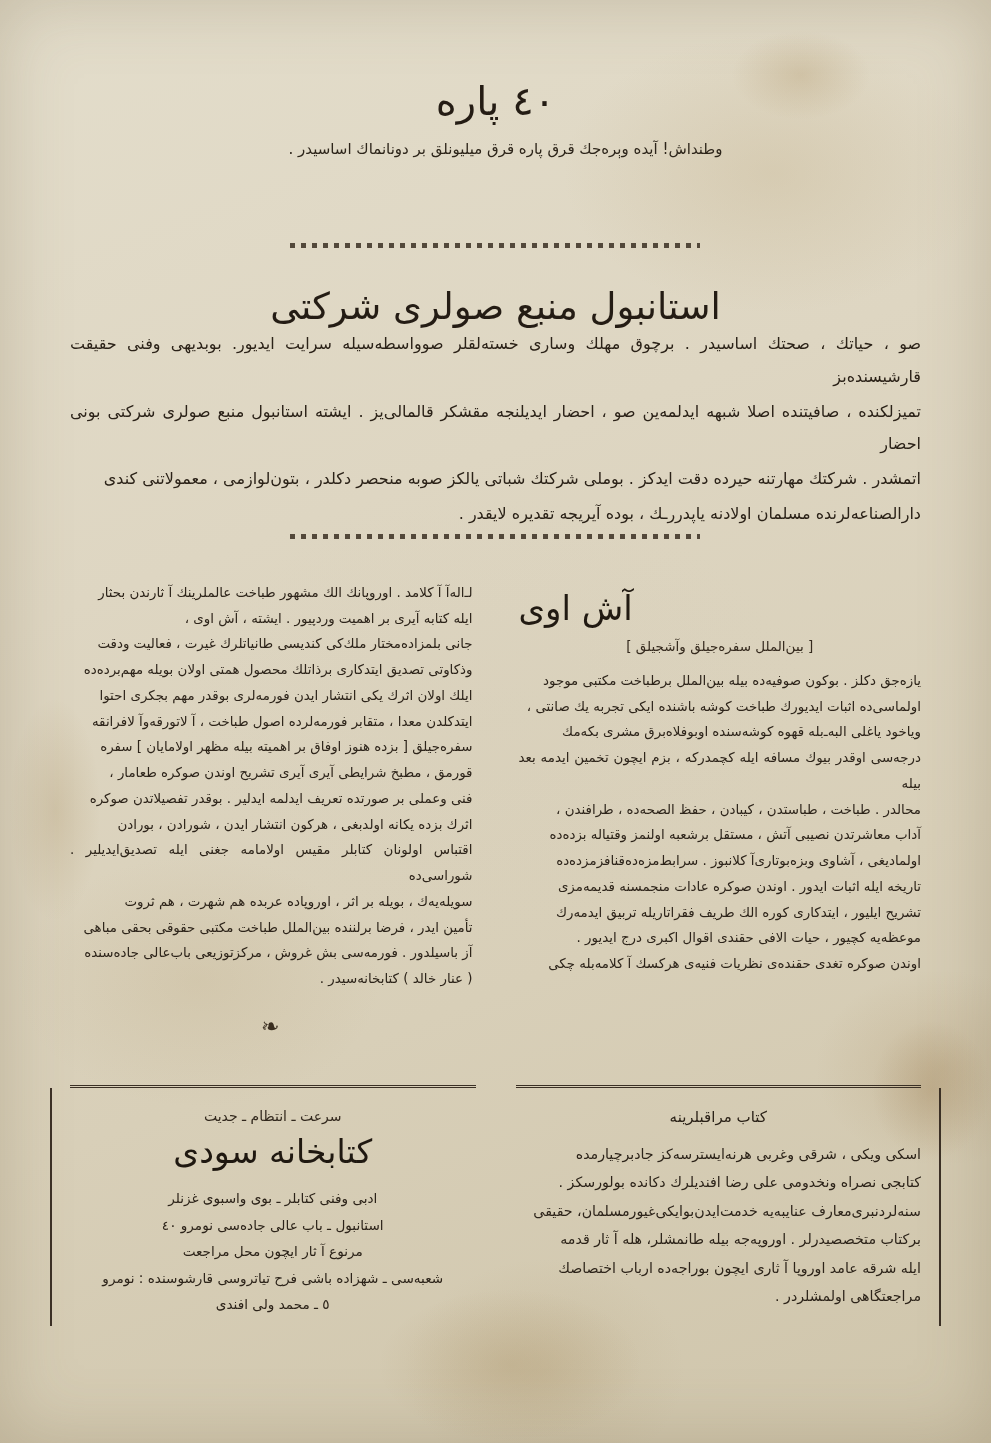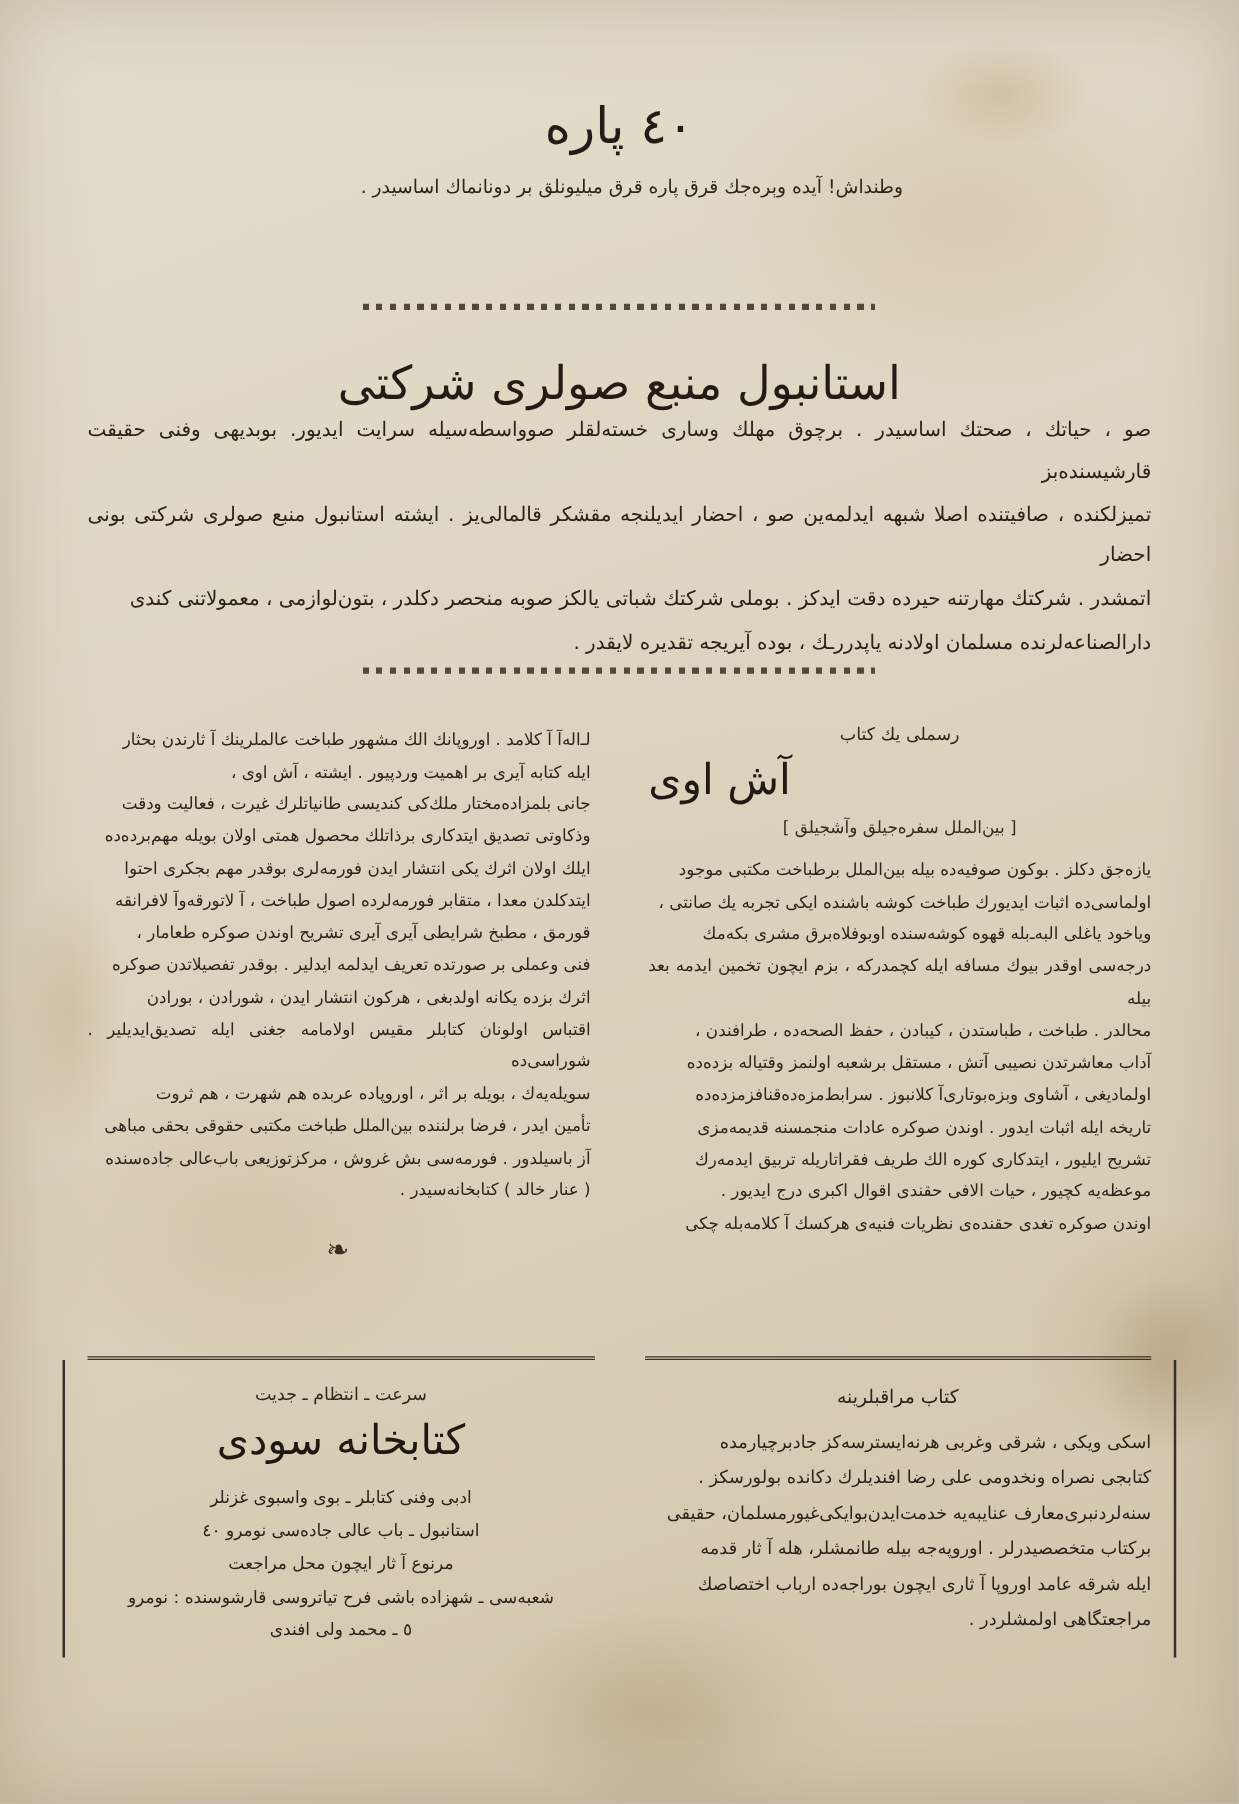--- a/index.html
+++ b/index.html
@@ -220,21 +220,20 @@
       <p>تميزلكنده ، صافيتنده اصلا شبهه ايدلمه‌ين صو ، احضار ايدیلنجه مقشكر قالمالی‌يز . ايشته استانبول منبع صولری شرکتی بونی احضار</p>
       <p>اتمشدر . شرکتك مهارتنه حيرده دقت ايدكز . بو‌ملی شرکتك شباتی يالكز صوبه منحصر دكلدر ، بتون‌لوازمی ، معمولاتنی كندی</p>
       <p>دارالصناعه‌لرنده مسلمان اولادنه ياپدرر‌ـك ، بوده آيريجه تقديره لايقدر .</p>
     </div>
   </div>
 
   <div class="rule-dots r2"></div>
 
   <div class="mid">
     <div class="col right">
-      <div class="book-kicker">رسملی يك كتاب</div>
       <div class="book-title">آش اوی</div>
       <div class="book-sub">[ بين‌الملل سفره‌جيلق وآشجيلق ]</div>
       <div class="text">
         <p>يازه‌جق دكلز . بوكون صوفيه‌ده بيله بين‌الملل برطباخت مكتبی موجود</p>
         <p>اولماسی‌ده اثبات ايديور‌ك طباخت كوشه باشنده ايكی تجربه يك صانتی ،</p>
         <p>وياخود ياغلی البه‌ـ‌بله قهوه كوشه‌سنده او‌بوفلاه‌برق مشری بكه‌مك</p>
         <p>درجه‌سی اوقدر بيوك مسافه ايله كچمدركه ، بزم ايچون تخمين ايدمه بعد بيله</p>
         <p>محالدر . طباخت ، طباستدن ، كيبادن ، حفظ الصحه‌ده ، طرافندن ،</p>
         <p>آداب معاشرتدن نصيبی آتش ، مستقل برشعبه اولنمز وقتياله بزده‌ده</p>
         <p>اولماديغی ، آشاوی وبزه‌بوتاری‌آ كلانبوز . سرابط‌مزه‌ده‌قنافز‌مزده‌ده</p>
@@ -246,20 +245,21 @@
     </div>
 
     <div class="col left">
       <div class="text">
         <p>لـ‌اله‌آ آ كلامد . اوروپانك الك مشهور طباخت عالملرينك آ ثارندن بحثار</p>
         <p>ايله كتابه آيری بر اهميت وردپيور . ايشته ، آش اوی ،</p>
         <p>جانی بلمزاده‌مختار ملك‌كی كندیسی طانياتلرك غيرت ، فعاليت ودقت</p>
         <p>وذكاوتی تصديق ايتدكاری برذاتلك محصول همتی اولان بويله مهم‌برده‌ده</p>
         <p>ايلك اولان اثرك يكی انتشار ايدن فورمه‌لری بوقدر مهم بجكری احتوا</p>
         <p>ايتدكلدن معدا ، متقابر فورمه‌لرده اصول طباخت ، آ لاتورقه‌وآ لافرانقه</p>
+        <p>سفره‌جيلق [ بزده هنوز اوفاق بر اهميته بيله مظهر اولامايان ] سفره</p>
         <p>قورمق ، مطبخ شرايطی آيری آيری تشريح اوندن صوكره طعامار ،</p>
         <p>فنی وعملی بر صورتده تعريف ايدلمه ايدلير . بوقدر تفصيلاتدن صوكره</p>
         <p>اثرك بزده يكانه اولدبغی ، هركون انتشار ايدن ، شورادن ، بورادن</p>
         <p>اقتباس اولونان كتابلر مقيس اولامامه جغنی ايله تصديق‌ايديلير . شوراسی‌ده</p>
         <p>سويله‌يه‌ك ، بويله بر اثر ، اوروپاده عربده هم شهرت ، هم ثروت</p>
         <p>تأمين ايدر ، فرضا برلننده بين‌الملل طباخت مكتبی حقوقی بحقی مباهی</p>
         <p>آز باسيلدور . فورمه‌سی بش غروش ، مركز‌توزيعی باب‌عالی جاده‌سنده</p>
         <p>( عنار خالد ) كتابخانه‌سيدر .</p>
       </div>
       <div class="flourish">❧</div>

